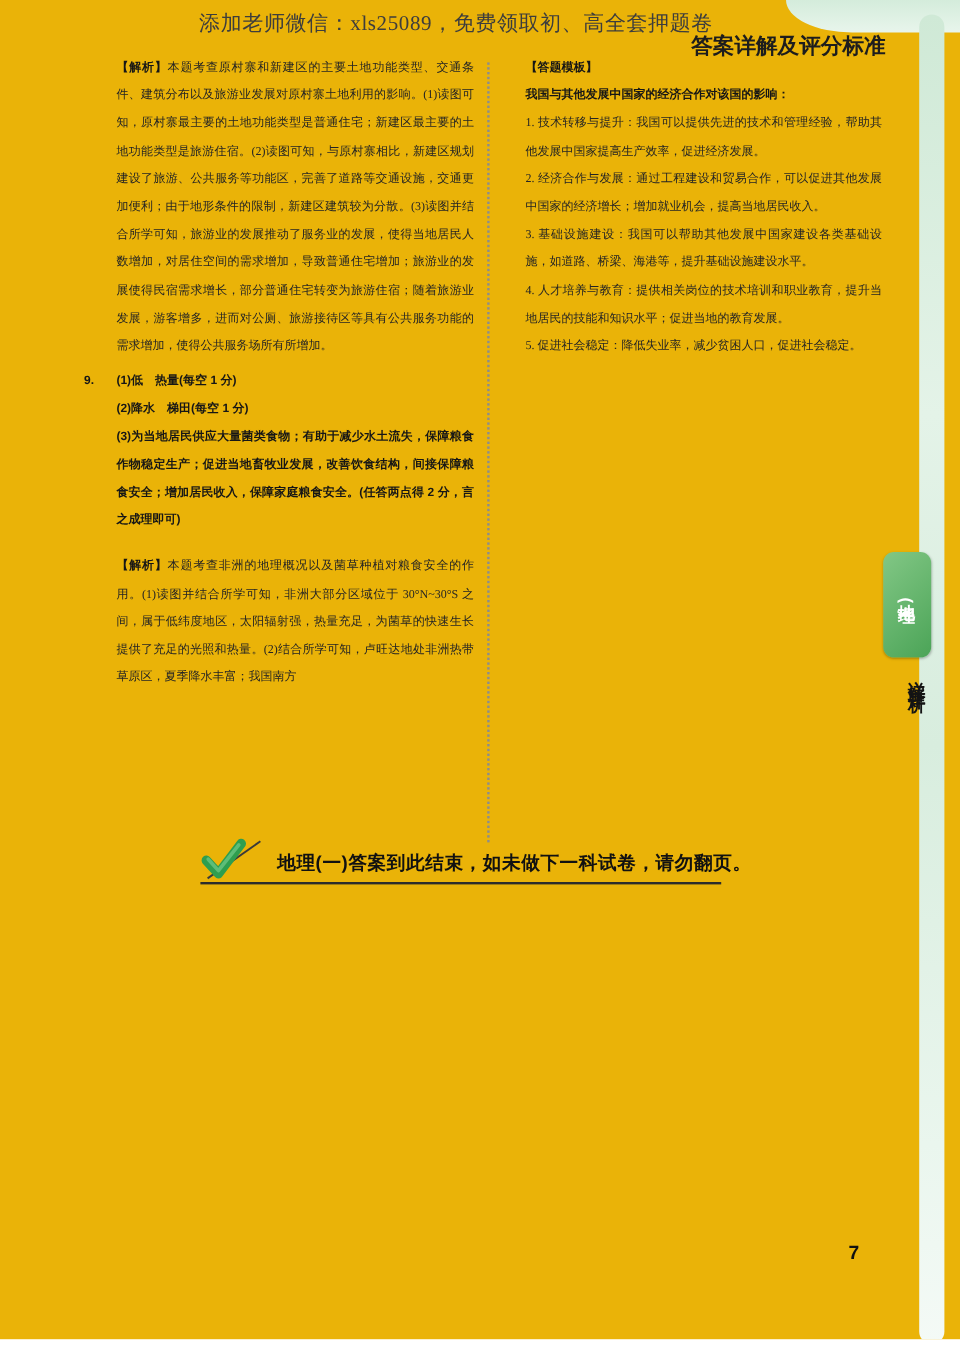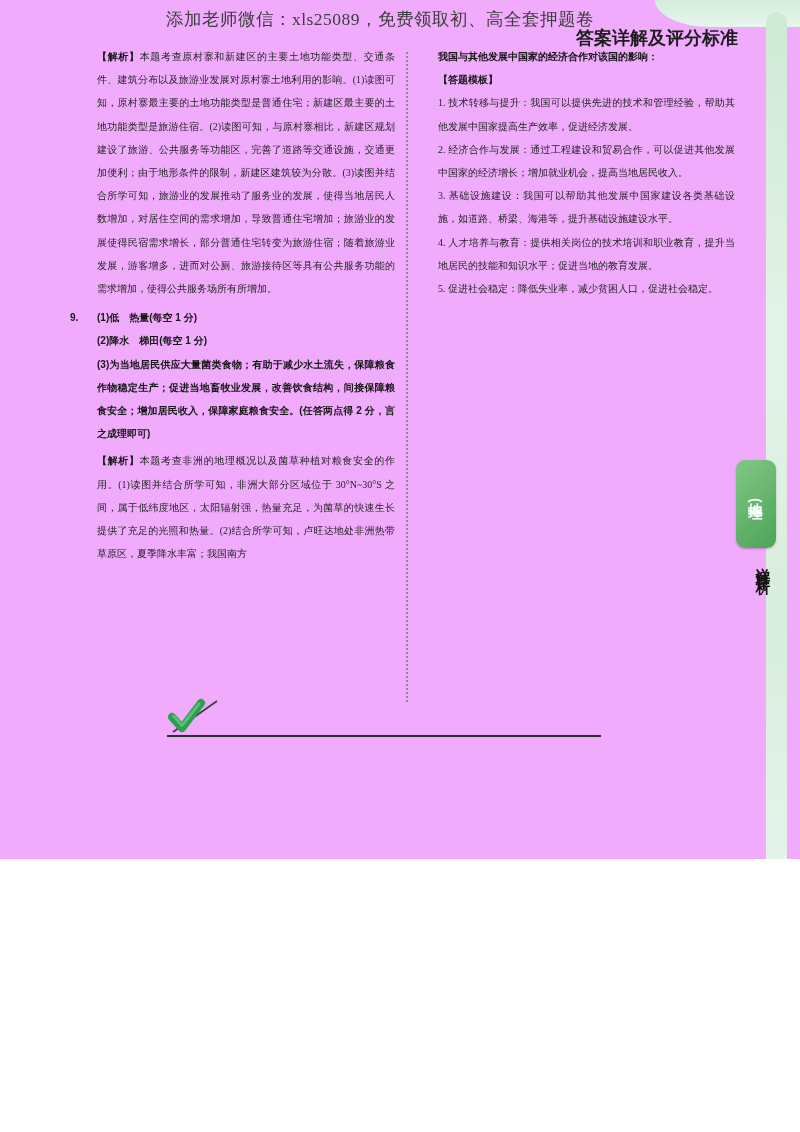--- a/index.html
+++ b/index.html
@@ -1,19 +1,19 @@
 <!DOCTYPE html>
 <html><head>
 <meta charset="utf-8">
 <style>
   html,body{margin:0;padding:0;}
   .page{
     position:relative;
-    width:800px;height:859px;
-    background:#f0abfc;
+    width:800px;height:1116px;
+    background:#eab308;
     overflow:hidden;
     font-family:"Liberation Serif","DejaVu Serif",serif;
     color:#242424;
   }
   
   .wechat-notice{
     position:absolute;top:7px;left:0;width:760px;
     text-align:center;
     font-size:17.5px;letter-spacing:.5px;color:#3d3d3d;
   }
@@ -66,21 +66,21 @@
   .para{margin:0;}
   .jiexi-label,.bold-sans{
     font-family:"Liberation Sans","DejaVu Sans",sans-serif;
     font-weight:bold;color:#161616;
   }
   .question-block{position:relative;margin-top:6px;
     font-family:"Liberation Sans","DejaVu Sans",sans-serif;
     font-weight:bold;color:#161616;}
   .qnum{position:absolute;left:-27px;top:0;}
   .template-label{font-family:"Liberation Sans","DejaVu Sans",sans-serif;font-weight:bold;color:#161616;}
-  .mt4{margin-top:4px;}
+  .mt4{margin-top:15px;}
   
   .footer{
     position:absolute;left:167px;top:698px;width:434px;
     border-bottom:2.5px solid #2c2c2c;
     padding-bottom:5px;
     display:flex;align-items:flex-end;
   }
   .check-wrap{width:52px;height:36px;flex:0 0 auto;margin-bottom:-4px;}
   .footer-text{
     font-family:"Liberation Sans","DejaVu Sans",sans-serif;
@@ -113,37 +113,38 @@
       <span class="qnum">9.</span>
       <div>(1)低　热量(每空 1 分)</div>
       <div>(2)降水　梯田(每空 1 分)</div>
       <div>(3)为当地居民供应大量菌类食物；有助于减少水土流失，保障粮食作物稳定生产；促进当地畜牧业发展，改善饮食结构，间接保障粮食安全；增加居民收入，保障家庭粮食安全。(任答两点得 2 分，言之成理即可)</div>
     </div>
 
     <p class="para mt4"><span class="jiexi-label">【解析】</span><span>本题考查非洲的地理概况以及菌草种植对粮食安全的作用。(1)读图并结合所学可知，非洲大部分区域位于 30°N~30°S 之间，属于低纬度地区，太阳辐射强，热量充足，为菌草的快速生长提供了充足的光照和热量。(2)结合所学可知，卢旺达地处非洲热带草原区，夏季降水丰富；我国南方</span></p>
   </div>
 
   <div class="col col-right">
+    <p class="para template-label">【答题模板】</p>
     <p class="para bold-sans">我国与其他发展中国家的经济合作对该国的影响：</p>
-    <p class="para template-label">【答题模板】</p>
     <p class="para">1. 技术转移与提升：我国可以提供先进的技术和管理经验，帮助其他发展中国家提高生产效率，促进经济发展。</p>
     <p class="para">2. 经济合作与发展：通过工程建设和贸易合作，可以促进其他发展中国家的经济增长；增加就业机会，提高当地居民收入。</p>
     <p class="para">3. 基础设施建设：我国可以帮助其他发展中国家建设各类基础设施，如道路、桥梁、海港等，提升基础设施建设水平。</p>
     <p class="para">4. 人才培养与教育：提供相关岗位的技术培训和职业教育，提升当地居民的技能和知识水平；促进当地的教育发展。</p>
     <p class="para">5. 促进社会稳定：降低失业率，减少贫困人口，促进社会稳定。</p>
   </div>
 
   <div class="footer">
     <span class="check-wrap">
       <svg width="52" height="36" viewBox="0 0 52 36">
         <line x1="6" y1="34" x2="50" y2="3" stroke="#3a3a3a" stroke-width="1.6"></line>
         <path d="M5 19 L15 30 L34 5" fill="none" stroke="#2e9e4f" stroke-width="8" stroke-linecap="round" stroke-linejoin="round"></path>
         <path d="M6.5 18 L15 27.5 L32 6" fill="none" stroke="#5dbd77" stroke-width="3" stroke-linecap="round" stroke-linejoin="round"></path>
       </svg>
     </span>
+    <span class="footer-text">地理(一)答案到此结束，如未做下一科试卷，请勿翻页。</span>
   </div>
 
   <div class="side-tab">
     <span class="side-tab-text">地理(一)</span>
   </div>
   <div class="side-tab-sub">详解详析</div>
 
   <div class="page-number">7</div>
 
 </div>

